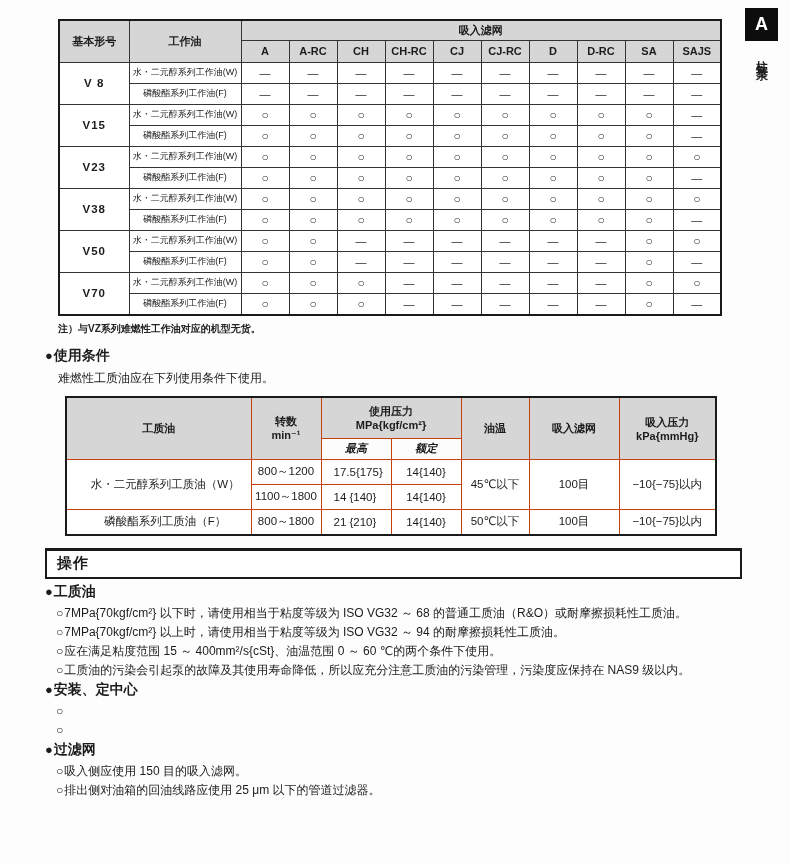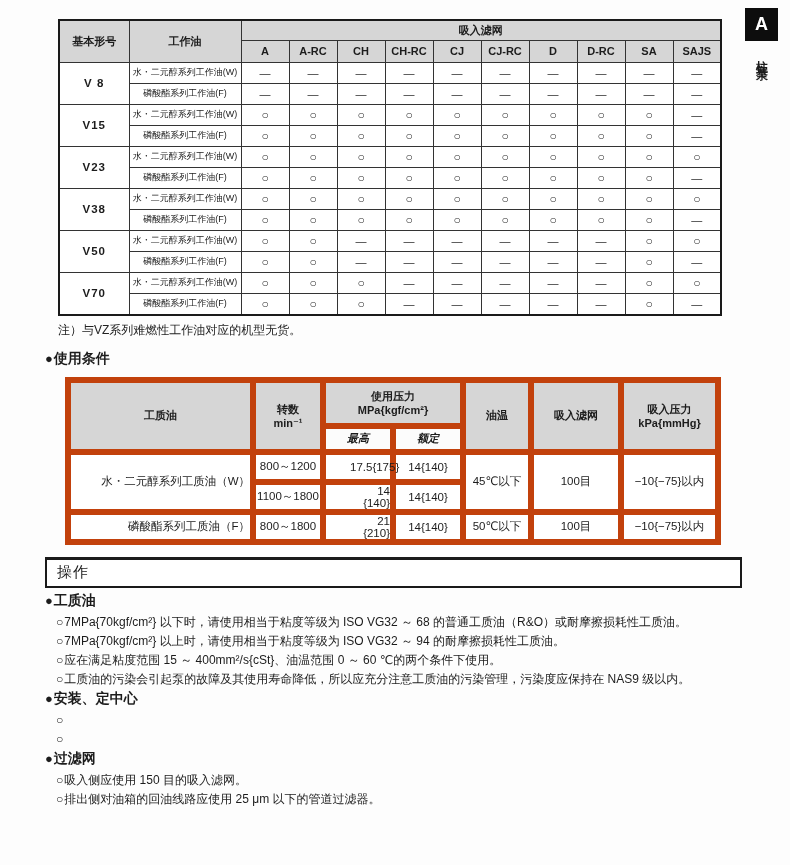--- a/index.html
+++ b/index.html
@@ -11,21 +11,21 @@
   .content{position:absolute;left:45px;top:8px;width:697px;}
 
   
   .title-box{
     border:2px solid #1a1a1a;border-top-width:3px;
     font-size:16px;font-weight:bold;padding:4px 10px 5px 10px;
     letter-spacing:1px;background:#fff;
   }
   .op-box{
     border:2px solid #1a1a1a;border-top-width:3px;
-    font-size:15px;font-weight:normal;padding:3px 10px 4px 10px;
+    font-size:15px;font-weight:bold;padding:3px 10px 4px 10px;
     letter-spacing:1px;margin-top:12px;background:#fff;
   }
 
   
   .side-tab{position:absolute;left:745px;top:8px;width:33px;text-align:center;}
   .tab-letter{
     width:33px;height:33px;background:#0d0d0d;color:#fff;
     font-weight:bold;font-size:18px;line-height:33px;text-align:center;
   }
   .tab-label{
@@ -38,35 +38,35 @@
   .compat{margin:11px 0 0 13px;table-layout:fixed;width:662px;border:2px solid #1a1a1a;}
   .compat th,.compat td{border:1px solid #333;text-align:center;padding:0;overflow:hidden;}
   .compat thead th{background:#d6d6d6;font-weight:bold;}
   .compat .h1{height:20px;font-size:11px;}
   .compat .h2 th{height:21px;font-size:11px;}
   .compat td.model{font-weight:bold;font-size:11.5px;letter-spacing:1px;}
   .compat td.oil{font-size:9px;}
   .compat td.val{font-size:11px;height:20px;color:#2a2a2a;}
   .compat td.circ{font-size:12px;}
 
-  .note{font-size:12px;margin:6px 0 0 13px;color:#222;}
+  .note{font-size:10px;margin:6px 0 0 13px;color:#222;font-weight:bold;}
 
   .bullet-heading{font-size:14px;font-weight:bold;margin-top:11px;}
   .sb{margin-right:1px;font-size:13px;}
   .intro{font-size:12px;margin:5px 0 0 13px;}
 
   
   .cond{margin:9px 0 0 20px;table-layout:fixed;width:650px;border:2px solid #1a1a1a;}
-  .cond th,.cond td{border:6px solid #c2410c;text-align:center;padding:0;}
+  .cond th,.cond td{border:1px solid #c2410c;text-align:center;padding:0;}
   .cond thead th{background:#d6d6d6;font-weight:bold;font-size:11px;}
   .cond thead th.sub{background:#fcfcfc;height:20px;font-style:italic;}
   .cond thead tr:first-child th{height:40px;}
   .cond tbody td{font-size:11.5px;height:24px;}
-  .cond td.left{text-align:right;padding-left:13px;}
-  .cond td.pl{text-align:right;padding-left:24px;}
+  .cond td.left{text-align:center;padding-left:13px;}
+  .cond td.pl{text-align:left;padding-left:12px;}
   .pre{white-space:pre-line;}
 
   
   .op-wrap{margin-top:4px;}
   .op-section{margin-top:1px;}
   .op-section .bullet-heading{margin-top:0;margin-bottom:3px;}
   .op-item{display:flex;font-size:12px;line-height:19px;margin-left:11px;}
   .ib{margin-right:1px;flex:none;}
   .it{white-space:pre-line;}
 </style>
@@ -281,20 +281,21 @@
             <td class="val">—</td>
           </tr>
         </tbody>
     </table>
 
     <div class="note">注）与VZ系列难燃性工作油对应的机型无货。</div>
 
     <div class="bullet-heading">
       <span class="sb">●</span><span>使用条件</span>
     </div>
+    <div class="intro">难燃性工质油应在下列使用条件下使用。</div>
 
     <table class="cond">
       <colgroup>
         <col style="width:185px">
           <col style="width:70px">
           <col style="width:70px">
           <col style="width:70px">
         <col style="width:68px">
           <col style="width:90px">
           <col style="width:97px">

